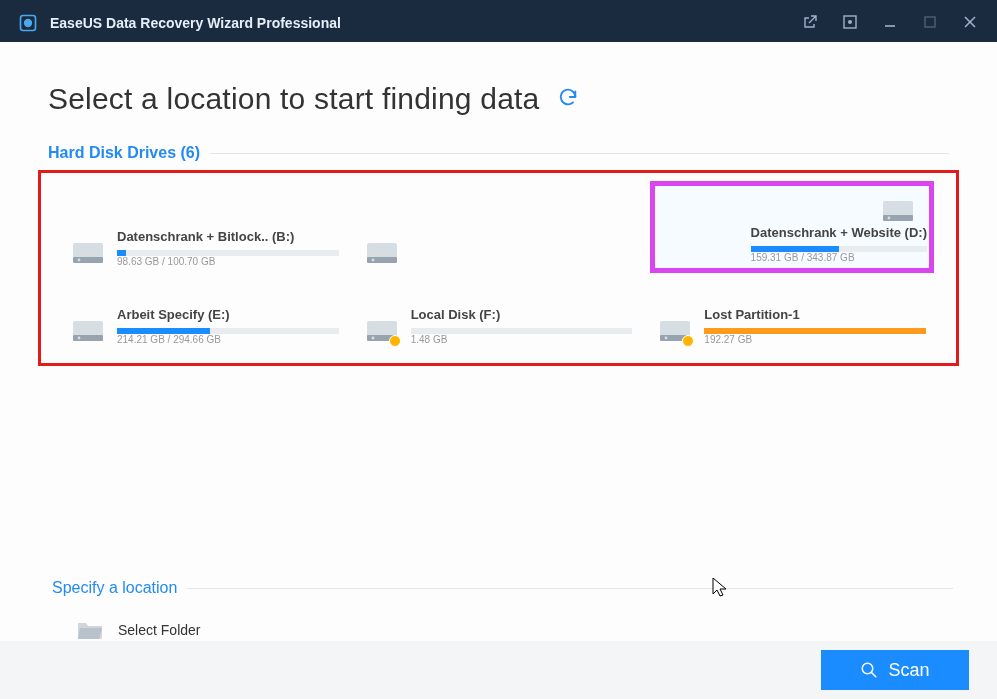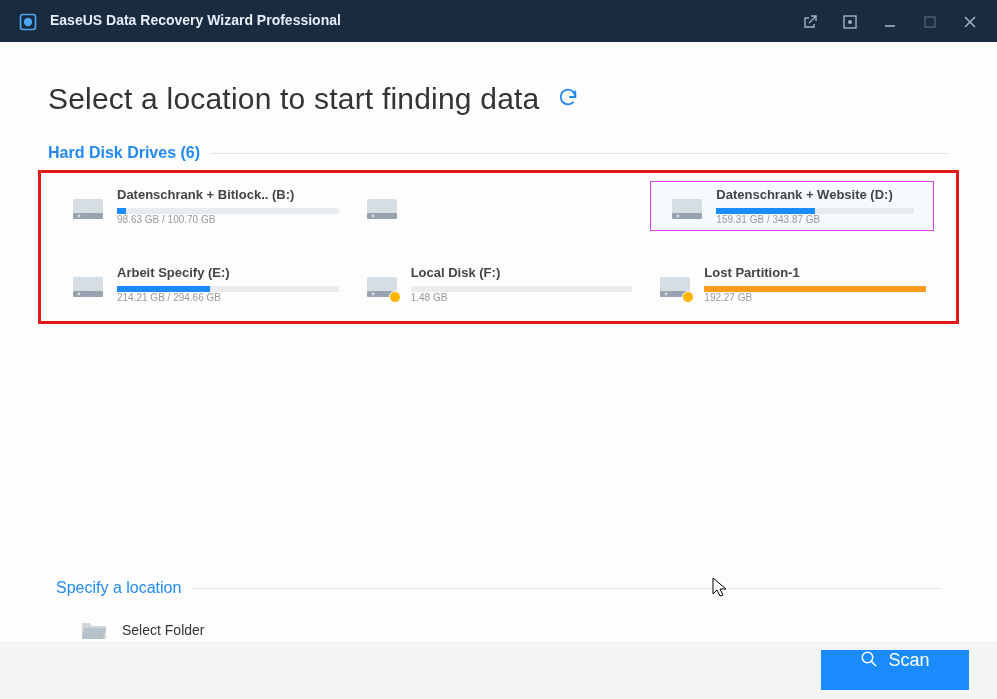--- a/index.html
+++ b/index.html
@@ -1,19 +1,19 @@
 <!DOCTYPE html>
 <html><head>
 <meta charset="utf-8">
 <style>
 * { box-sizing: border-box; margin: 0; padding: 0; }
 body { font-family: "Segoe UI", Arial, sans-serif; background: #fff; width: 997px; height: 699px; overflow: hidden; position: relative; }
 
 
-.titlebar { height: 46px; background: #1a2a3f; display: flex; padding: 12px 18px; color: #fff; }
+.titlebar { height: 46px; background: #1a2a3f; display: flex; align-items: center; padding: 0 18px; color: #fff; }
 .titlebar .logo { width: 20px; height: 20px; margin-right: 12px; display:flex; align-items:center; justify-content:center;}
 .titlebar .logo svg { width:20px; height:20px;}
 .titlebar .title { font-size: 14px; font-weight: 600; color:#e6eef7;}
 .titlebar .winctrls { margin-left:auto; display:flex; gap:22px; align-items:center; }
 .titlebar .winctrls span { color:#9fb2c7; cursor:pointer; font-size:14px; width:18px; text-align:center;}
 
 
 .content { position: absolute; top: 42px; left: 0; right: 0; bottom: 0; background: #fdfdfd; padding: 0; }
 
 .page-title-row { display:flex; align-items:center; padding: 40px 48px 28px 48px; }
@@ -21,42 +21,42 @@
 .refresh-icon { margin-left:18px; color:#238af4; }
 
 .section-head { display:flex; align-items:center; padding: 0 48px; }
 .section-head .sh-label { color:#238af4; font-size:16px; font-weight:700; }
 .section-head .sh-rule { flex:1; height:1px; background:#e2e6ea; margin-left:10px; }
 
 
 .drives-box { margin: 8px 38px 0 38px; border: 3px solid #e21a1a; padding: 8px 0 12px 0; }
 .drives-grid { display:grid; grid-template-columns: repeat(3, 1fr); column-gap: 10px; row-gap: 28px; padding: 0 22px;}
 
-.drive { display:flex; align-items:center; padding:6px 8px; cursor:pointer;}
-.drive.selected { border:1px solid #d946ef; background:#f6fbff; padding:5px 19px; }
+.drive { display:flex; align-items:flex-end; padding:6px 8px; cursor:pointer;}
+.drive.selected { border:5px solid #d946ef; background:#f6fbff; padding:5px 2px;flex-direction:column; }
 .drive .dicon { width:34px; height:30px; margin-right:12px; margin-top:4px; position:relative;}
 .drive .dinfo { flex:1; }
 .drive .dname { font-size:13px; color:#444; font-weight:600; margin-bottom:6px; }
 .drive .dbar { height:6px; background:#e8ecef; width:100%; position:relative; overflow:hidden;}
 .drive .dbar .fill { height:100%; background:#1a8cff; }
 .drive .dbar .fill.warning { background:#ff9b1a; }
 .drive .dsize { font-size:10px; color:#999; }
 
 
-.specify-wrap { position:absolute; left:0; right:0; bottom:58px; padding: 0 56px; text-align: center;}
+.specify-wrap { position:absolute; left:8px; right:0; bottom:58px; padding: 0 44px; text-align: center;}
 .specify-head { display:flex; align-items:center; margin-bottom:22px;}
 .specify-head .sh-label { color:#238af4; font-size:16px; }
 .specify-head .sh-rule { flex:1; height:1px; background:#e2e6ea; margin-left:10px; }
 .folder-row { display:flex; align-items:center; padding-left:24px; cursor:pointer;}
 .folder-row .ficon { width:28px; height:22px; margin-right:14px; }
 .folder-row .flabel { font-size:14px; color:#333; font-weight:400;}
 
 
 .bottombar { position:absolute; left:0; right:0; bottom:0; height:58px; background:#f3f5f7; display:flex; align-items:center; justify-content:flex-end; padding-right:28px;}
-.scan-btn { background:#1a8cff; color:#fff; border:none; height:40px; width:148px; font-size:18px; display:flex; justify-content:center; gap:10px; cursor:pointer; font-weight:400;}
+.scan-btn { background:#1a8cff; color:#fff; border:none; height:40px; width:148px; font-size:18px; display:flex; align-items:center; justify-content:center; gap:10px; cursor:pointer; font-weight:400;}
 
 
 .watermark { position:absolute; left:48px; bottom:16px; font-size:22px; font-weight:700; font-style:italic; color:#d8dee3; letter-spacing:0.5px; text-shadow: 1px 1px 0 #fff; pointer-events:none;}
 .watermark .orange { color:#f0b37a; }
 
 .cursor-arrow { position:absolute; left:712px; top:535px; pointer-events:none;}
 
 .badge-warn { position:absolute; right:-2px; bottom:-2px; width:12px; height:12px; background:#ffb400; border-radius:50%; border:1px solid #fff;}
 </style>
 </head>

